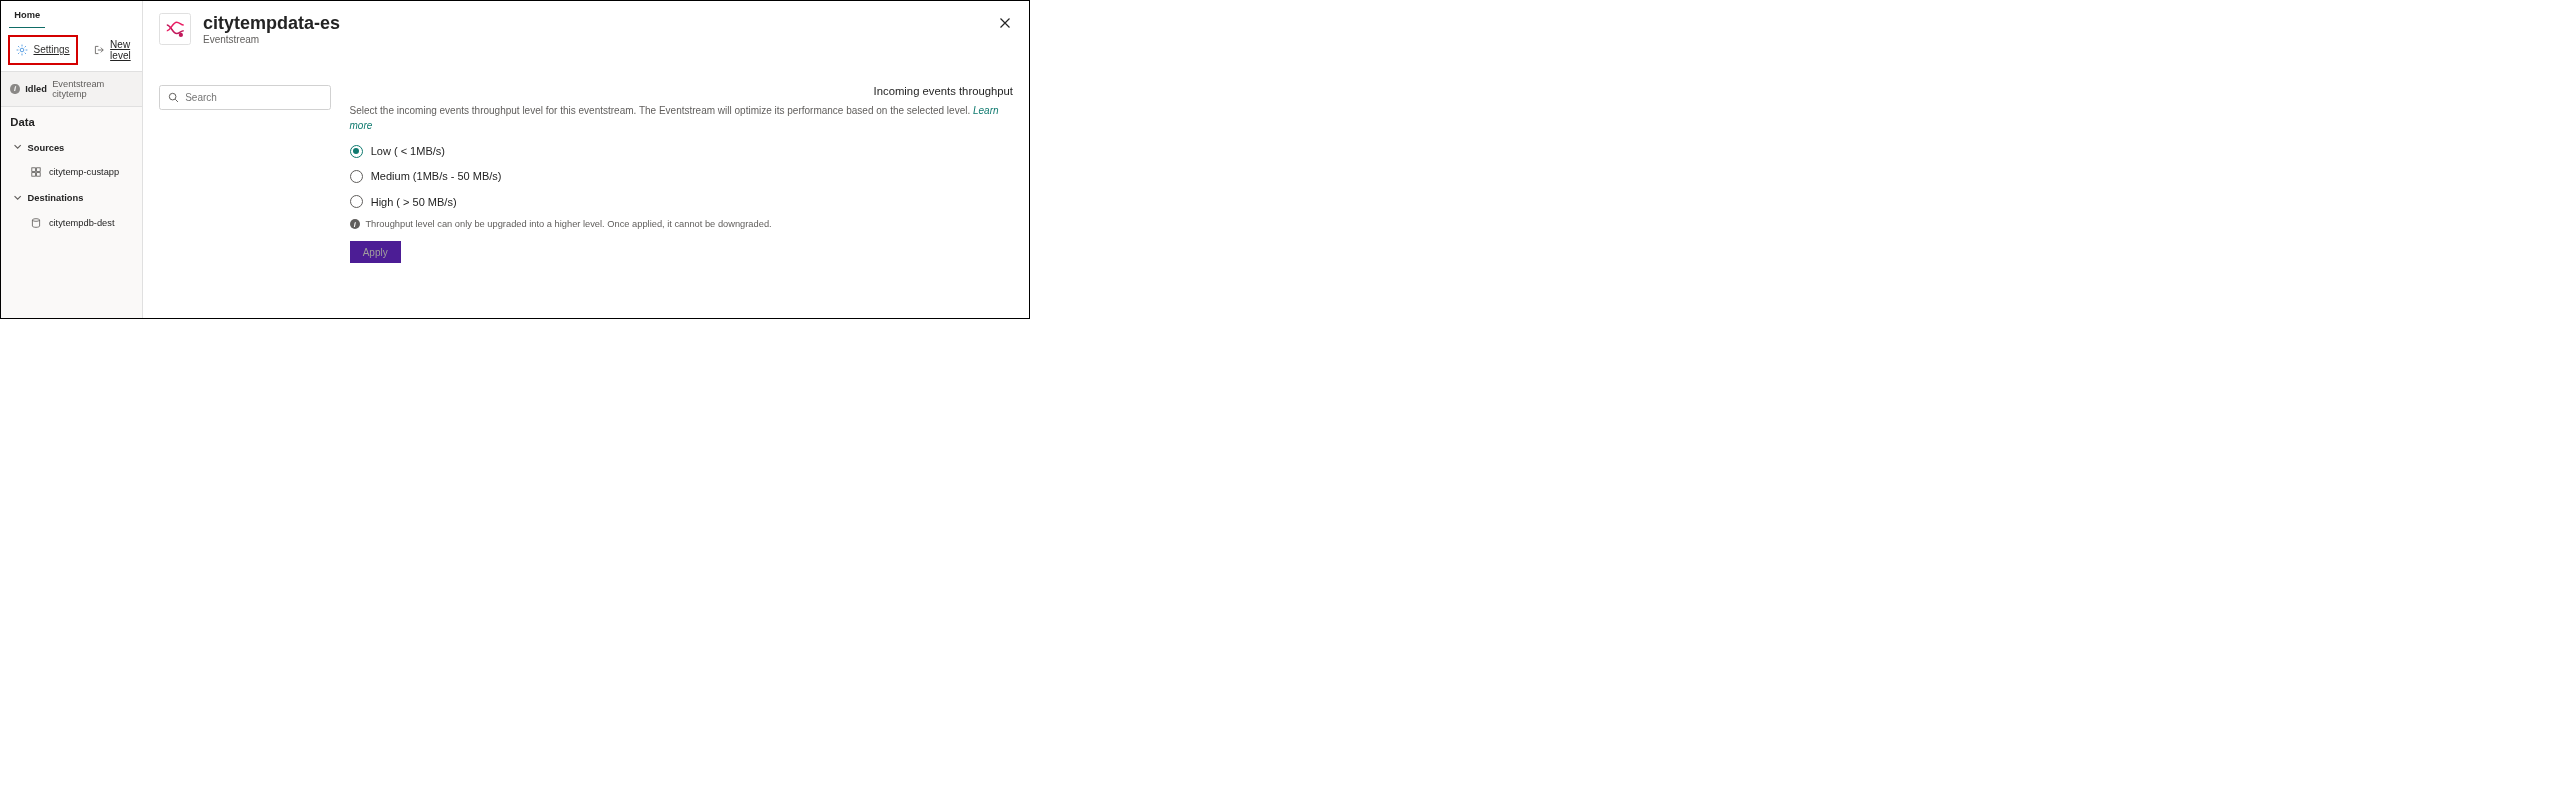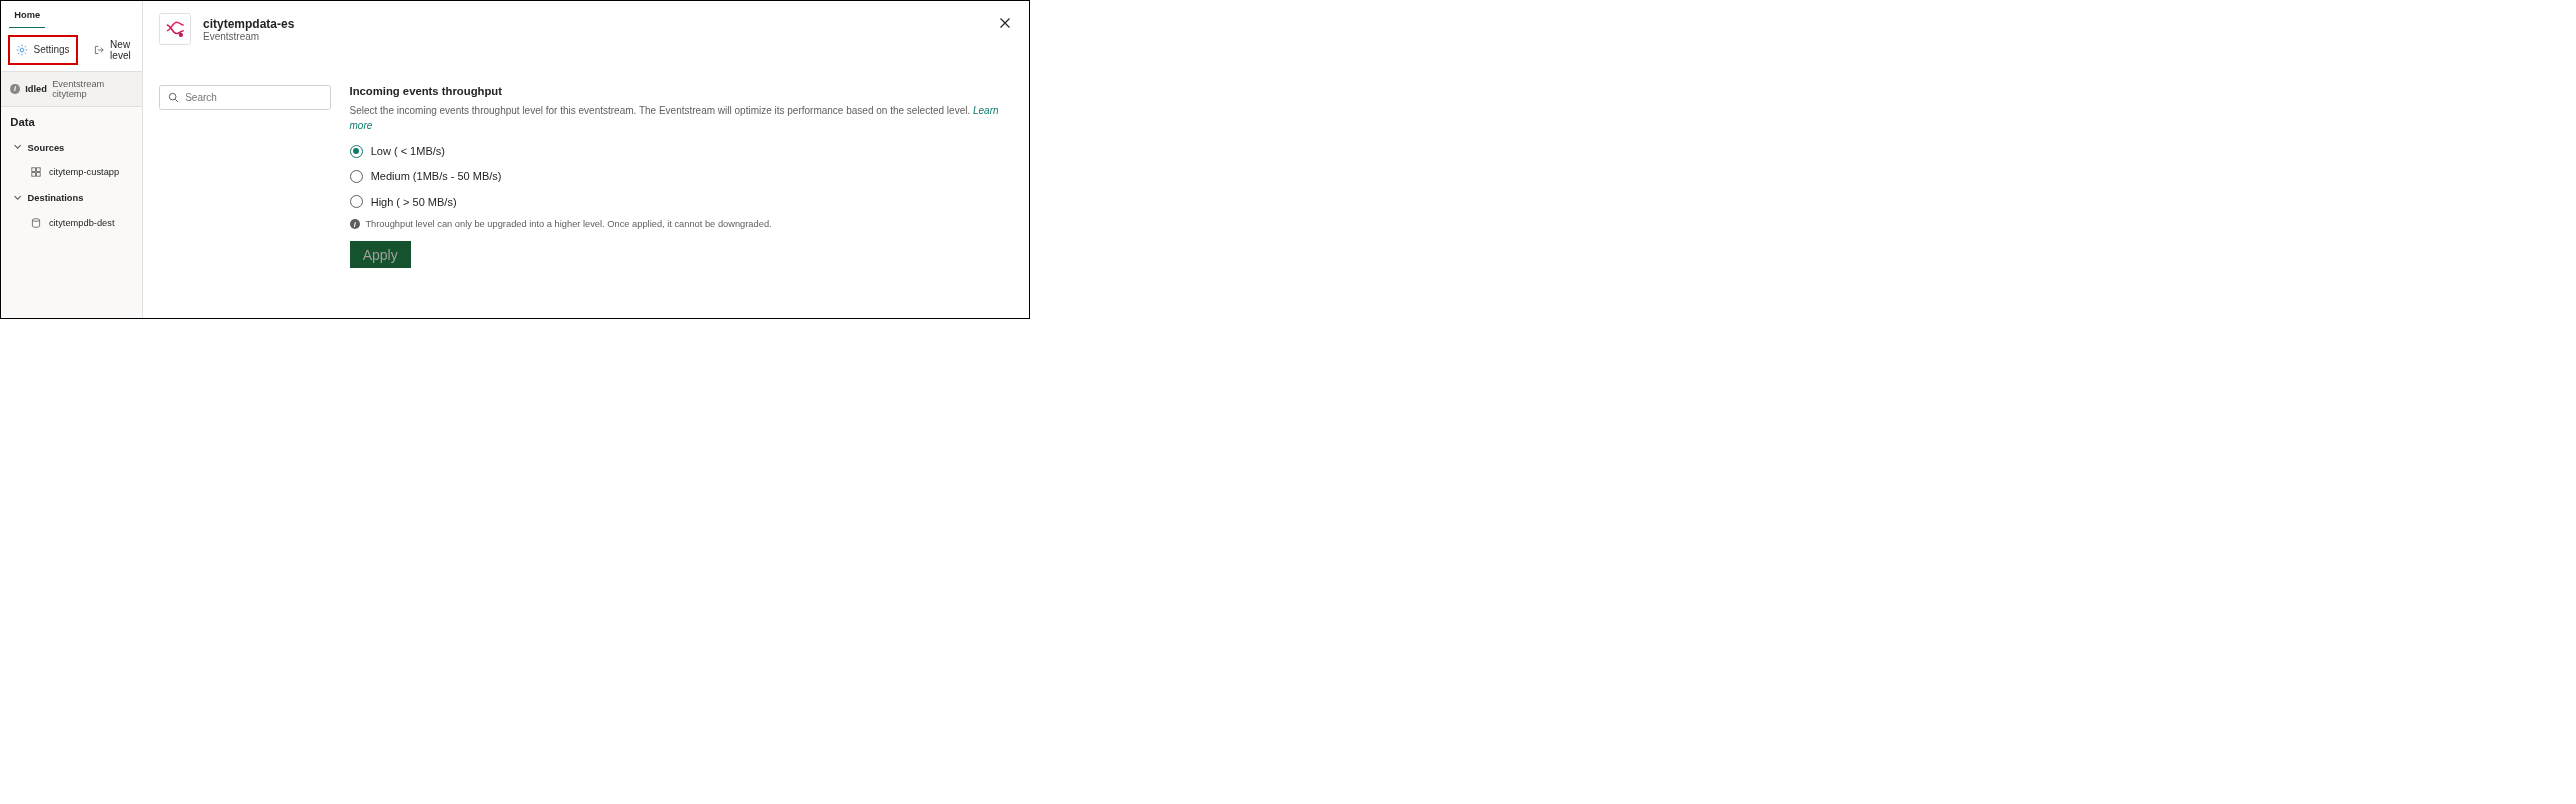--- a/index.html
+++ b/index.html
@@ -37,20 +37,21 @@
     border-bottom: 2px solid #0f6c66;
     margin-bottom: -0.7px;
     cursor: pointer;
   }
   .toolbar-row {
     display: flex;
     gap: 8px;
     padding: 6.6px 6.6px;
     background: #fff;
     border-bottom: 0.7px solid #e0e0e0;
+    text-decoration: underline;
   }
   .tool-btn {
     display: flex;
     align-items: center;
     gap: 5.3px;
     padding: 4px 6.6px;
     background: #fff;
     cursor: pointer;
     font-size: 10px;
   }
@@ -105,21 +106,21 @@
   .panel-header {
     display: flex;
     align-items: center;
     gap: 12px;
     padding: 12px 16px 5.3px 16px;
   }
   .es-icon {
     width: 32px; height: 32px; border: 0.7px solid #e0e0e0; border-radius: 2.6px;
     display:flex; align-items:center; justify-content:center;
   }
-  .panel-title { font-size: 12px; font-weight: 600; }
+  .panel-title { font-size: 18px; font-weight: 600; }
   .panel-subtitle { color: #605e5c; font-size: 10px; }
   .close-btn {
     position: absolute; right: 13.2px; top: 12px;
     width: 21px; height: 21px; display:flex; align-items:center; justify-content:center;
     cursor: pointer;
   }
   .panel-body {
     display: flex;
     flex: 1;
     padding: 8px 16px 0 16px;
@@ -141,36 +142,36 @@
   .nav-list { display:flex; flex-direction:column; }
   .nav-item {
     padding: 8px 6.6px; font-size: 10.6px; cursor: pointer;
     border-left: 2px solid transparent;
   }
   .nav-item.active {
     font-weight: 600; border-left: 2px solid #0f7a6f;
   }
   .nav-item.highlight { outline: 2px solid #d40000; outline-offset: -1.3px; }
   .content-col { flex:1; }
-  .section-title { font-size: 11.3px; font-weight: 700; margin-bottom: 5.3px; }
+  .section-title { font-size: 11.3px; font-weight: 400; margin-bottom: 5.3px; text-align: right; }
   .section-desc { color: #605e5c; font-size: 10px; line-height: 1.5; margin-bottom: 12px; }
   .section-desc a { color: #0f7a6f; text-decoration: none; font-style: italic; }
   .radio-group { display:flex; flex-direction:column; gap: 12px; margin-bottom: 10.6px; }
   .radio-opt { display:flex; align-items:center; gap: 8px; cursor:pointer; font-size:11px; }
   .radio-outer {
     width:13.2px; height:13.2px; border:1.3px solid #605e5c; border-radius:50%;
     display:flex; align-items:center; justify-content:center;
   }
   .radio-opt.selected .radio-outer { border-color:#0f7a6f; }
   .radio-inner { width:6.6px; height:6.6px; border-radius:50%; background:#0f7a6f; display:none; }
   .radio-opt.selected .radio-inner { display:block; }
   .note-row { display:flex; align-items:center; gap:5.3px; color:#605e5c; font-size:9.3px; margin-bottom:12px; }
   .apply-btn {
-    padding: 5.3px 13.2px; background:#14532d; color:#a19f9d;
-    border:none; font-size:14px; cursor:not-allowed;
+    padding: 5.3px 13.2px; background:#4c1d95; color:#a19f9d;
+    border:none; font-size:10px; cursor:not-allowed;
   }
 </style>
 </head>
 <body>
 
 <div class="app">
 
   <div class="left-panel">
     <div class="tabs-row">
       <div class="tab">Home</div>

